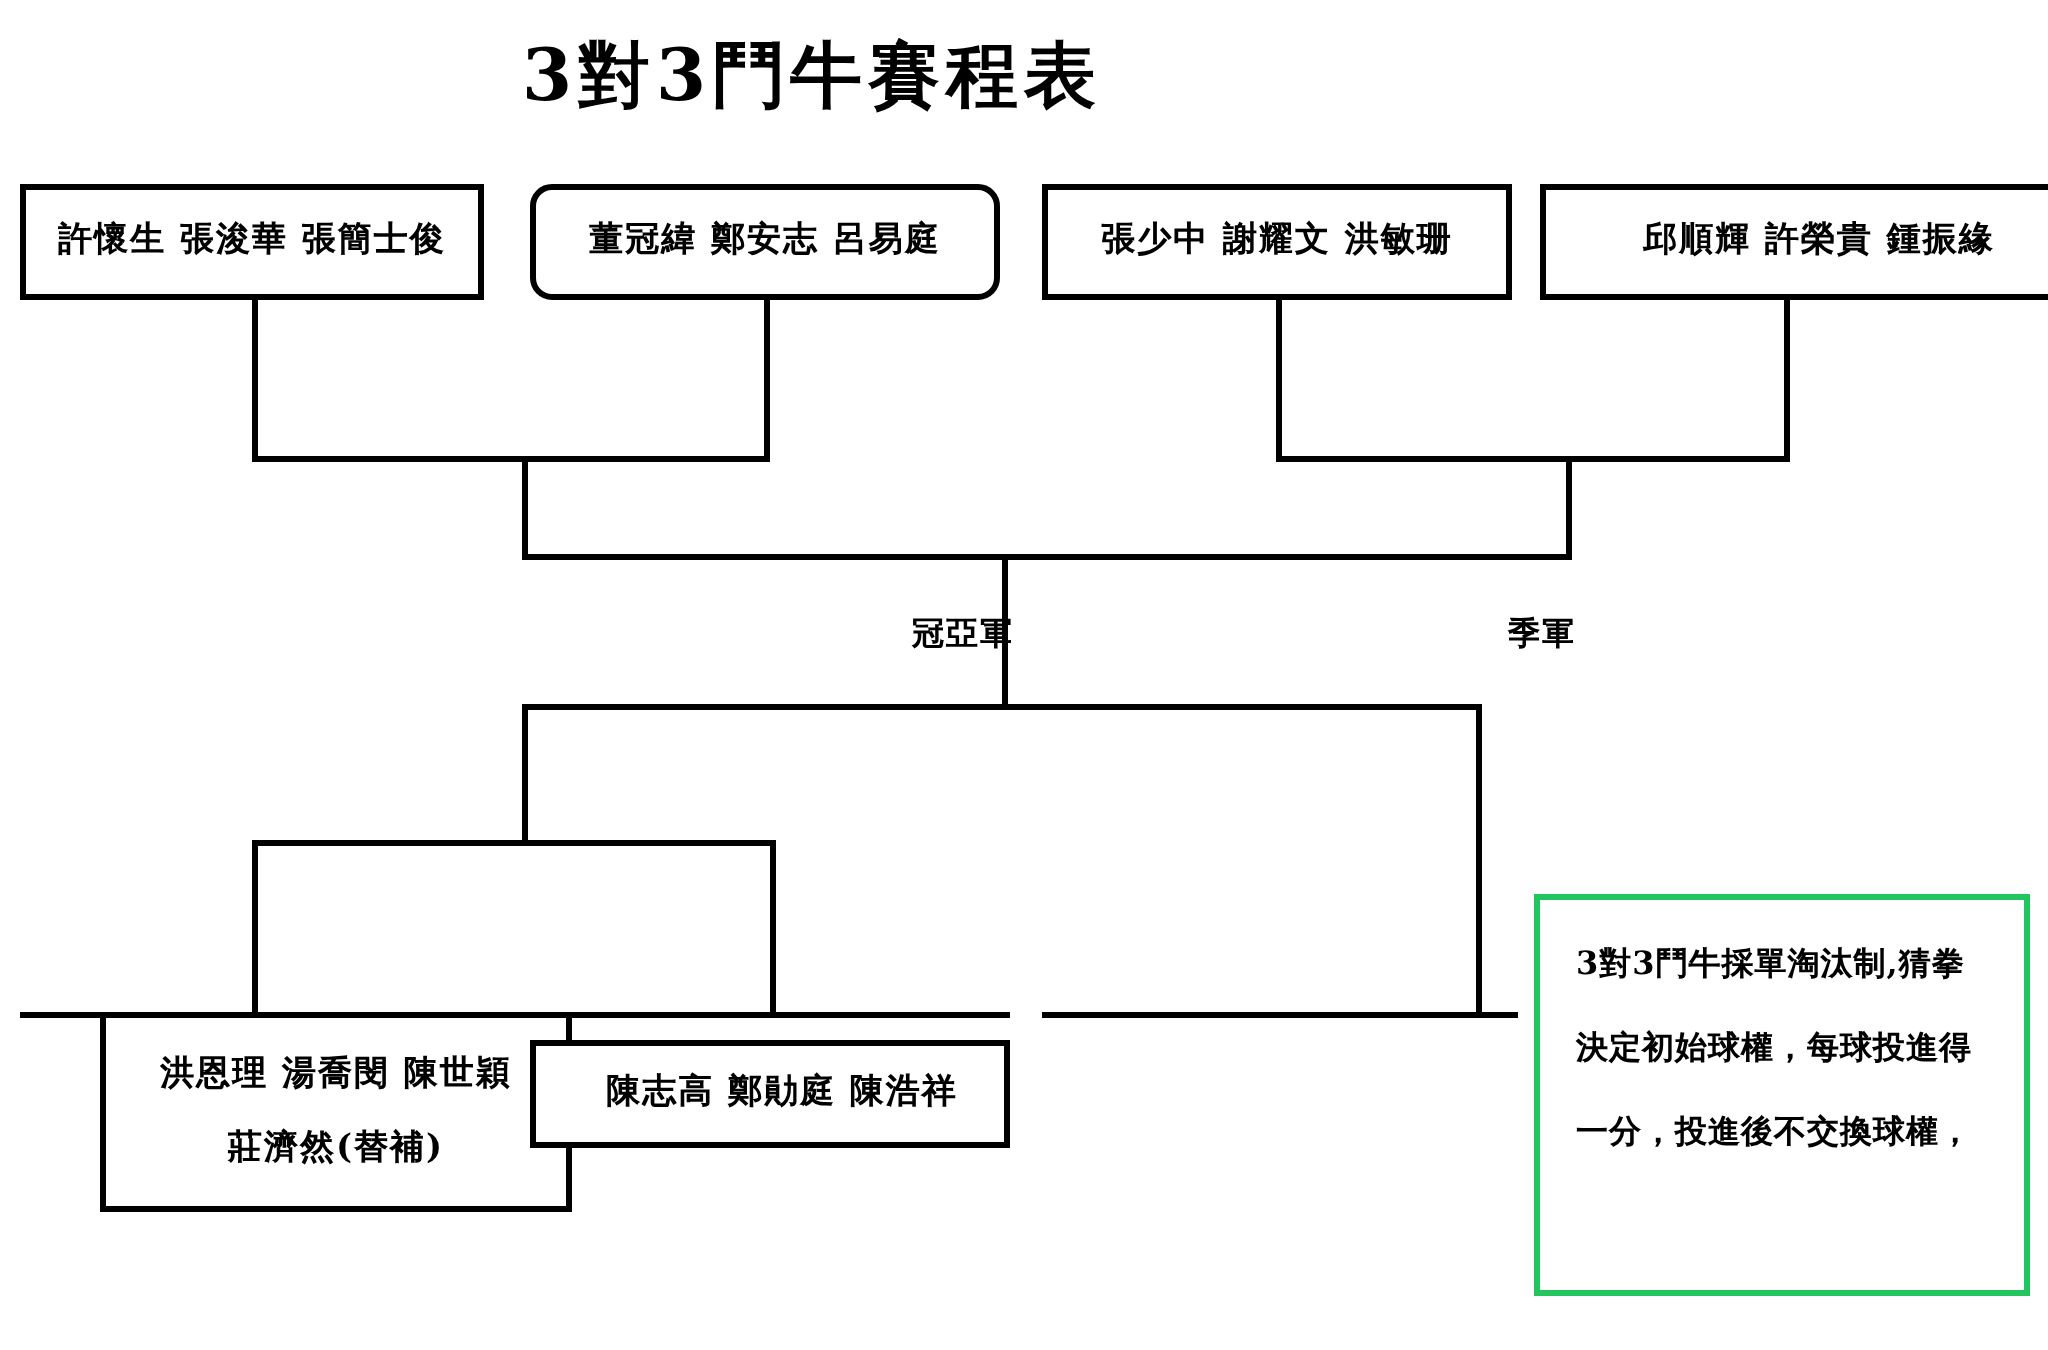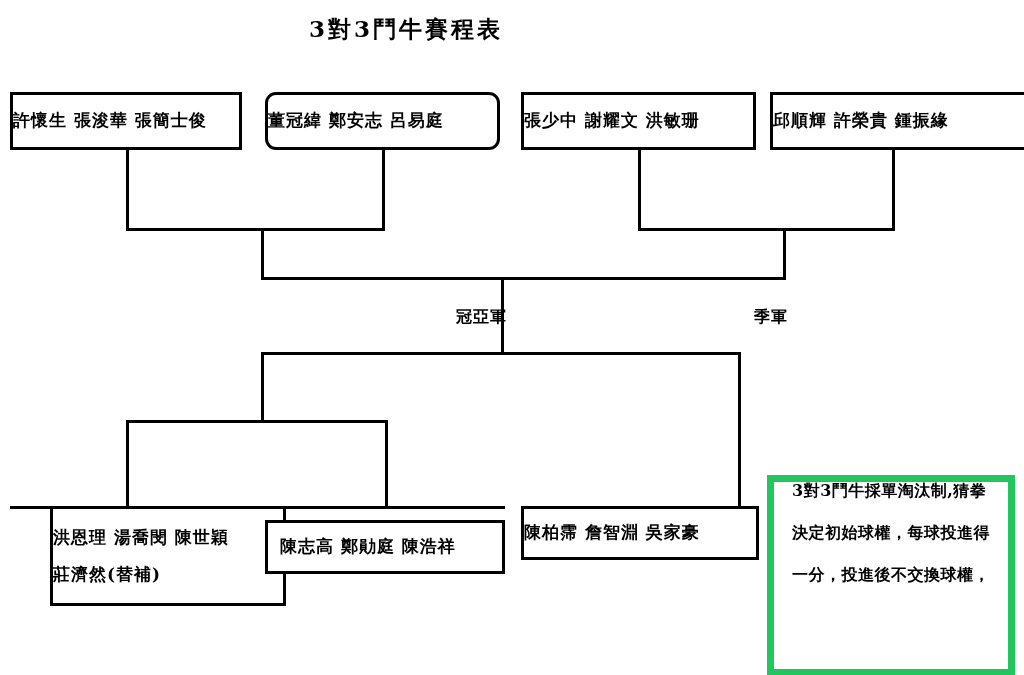--- a/index.html
+++ b/index.html
@@ -19,58 +19,58 @@
     overflow: hidden;
   }
 
   
   #title {
     position: absolute;
     left: 0;
     top: 14px;
     width: 812px;
     text-align: center;
-    font-size: 23px;
+    font-size: 36px;
     font-weight: bold;
     letter-spacing: 3px;
     font-family: "DejaVu Serif", "Liberation Serif", serif;
     white-space: nowrap;
   }
 
   
   .team-box {
     position: absolute;
     box-sizing: border-box;
     border: 3px solid #000000;
     background: #ffffff;
     display: flex;
     flex-direction: column;
+    align-items: center;
     justify-content: center;
     font-size: 17px;
     font-weight: bold;
     letter-spacing: 1px;
     line-height: 1.25;
     white-space: nowrap;
   }
   .team-box .line2 {
     margin-top: 16px;
   }
 
   
   #rules-box {
     position: absolute;
     left: 767px;
     top: 447px;
     width: 248px;
     height: 201px;
     box-sizing: border-box;
-    border: 7px solid #22c55e;
+    border: 3px solid #22c55e;
     background: #ffffff;
-    padding: 1px 14px 10px 18px;
-    margin-top: 28px;
+    padding: 24px 14px 10px 18px;
   }
   #rules-box .rule-line {
     font-size: 16px;
     font-weight: bold;
     letter-spacing: 0.5px;
     line-height: 1.0;
     margin-bottom: 26px;
     white-space: nowrap;
   }
   #rules-box .rule-line:last-child {
@@ -159,23 +159,20 @@
 
   <div class="team-box" style="left:10px; top:506px; width:236px; height:100px;margin-left:40px;">
     <span class="line1">洪恩理 湯喬閔 陳世穎</span>
     <span class="line2">莊濟然(替補)</span>
   </div>
 
   <div class="team-box" style="left:265px; top:520px; width:240px; height:54px;padding-left:12px;">
     <span class="line1">陳志高 鄭勛庭 陳浩祥</span>
   </div>
 
-  <div class="team-box" style="left:521px; top:506px; width:238px; height:54px;">
-    <span class="line1">陳柏霈 詹智淵 吳家豪</span>
-  </div>
 
   <div id="rules-box">
     <div class="rule-line">3對3鬥牛採單淘汰制,猜拳</div>
     <div class="rule-line">決定初始球權，每球投進得</div>
     <div class="rule-line">一分，投進後不交換球權，</div>
   </div>
 
 </div>
 
 </body></html>

